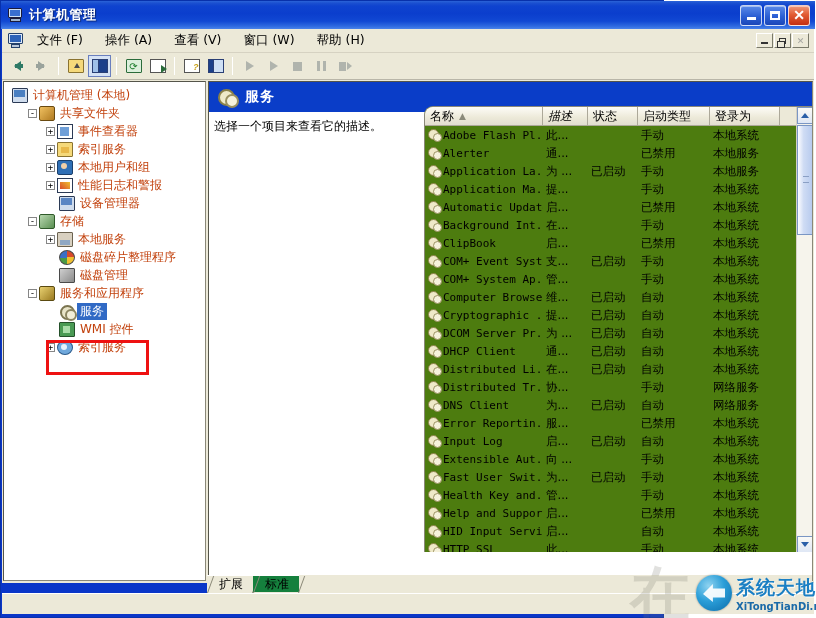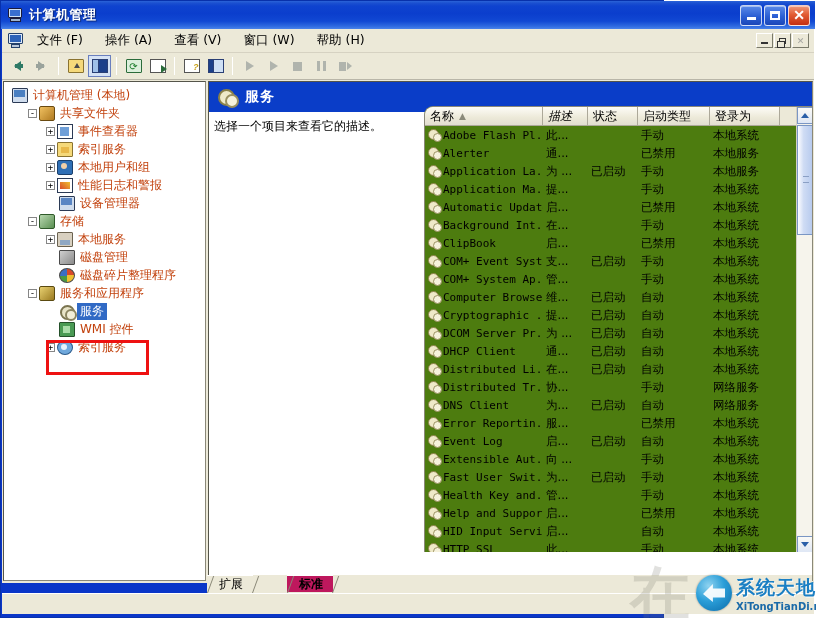--- a/index.html
+++ b/index.html
@@ -310,21 +310,21 @@
     border-top:1px solid #fff;
   }
   .tabx::before {
     content:""; position:absolute; left:0; top:0; width:10px; height:17px;
     border-left:1px solid #8a8878; transform: skewX(-20deg); transform-origin: bottom left;
   }
   .tabx::after {
     content:""; position:absolute; right:0; top:0; width:10px; height:17px;
     border-right:1px solid #8a8878; transform: skewX(-20deg); transform-origin: bottom right;
   }
-  .tabx.active { background:#be185d; font-weight:bold;margin-left:34px; }
+  .tabx.active { background:#15803d; font-weight:normal; }
 
   
   #status-bar {
     position: absolute; left:1px; top:592px; width:812px; height:21px;
     background:#ece9d8; border-top:1px solid #fff;
     display:flex; align-items:center; padding-left:4px;
     font-size:11px; color:#000;
   }
   #status-grip { margin-left:auto; width:14px; height:14px; margin-right:3px; }
 
@@ -502,27 +502,27 @@
             <span class="ticon i-storage"></span>
             <span class="tlabel">存储</span>
           </div>
           <div class="tnode" style="padding-left: 42px; margin-top: 0px;">
             <span class="expander">+</span>
             <span class="ticon i-removable"></span>
             <span class="tlabel">本地服务</span>
           </div>
           <div class="tnode" style="padding-left: 42px; margin-top: 0px;">
             <span class="tspacer" style="width: 11px;"></span>
+            <span class="ticon i-defrag"></span>
+            <span class="tlabel">磁盘碎片整理程序</span>
+          </div>
+          <div class="tnode" style="padding-left: 42px; margin-top: 0px;">
+            <span class="tspacer" style="width: 11px;"></span>
             <span class="ticon i-diskmgmt"></span>
             <span class="tlabel">磁盘管理</span>
-          </div>
-          <div class="tnode" style="padding-left: 42px; margin-top: 0px;">
-            <span class="tspacer" style="width: 11px;"></span>
-            <span class="ticon i-defrag"></span>
-            <span class="tlabel">磁盘碎片整理程序</span>
           </div>
           <div class="tnode" style="padding-left: 24px; margin-top: 0px;">
             <span class="expander">-</span>
             <span class="ticon i-svcapps"></span>
             <span class="tlabel">服务和应用程序</span>
           </div>
           <div class="tnode selected" style="padding-left: 42px; margin-top: 0px;">
             <span class="tspacer" style="width: 11px;"></span>
             <span class="ticon i-gear"></span>
             <span class="tlabel">服务</span>
@@ -738,21 +738,21 @@
                 <span>Error Reportin...</span>
               </div>
               <div class="cell cell-cn" style="width: 45px;">服...</div>
               <div class="cell cell-cn" style="width: 50px;"></div>
               <div class="cell cell-cn" style="width: 72px;">已禁用</div>
               <div class="cell cell-cn" style="width: 70px;">本地系统</div>
             </div>
             <div class="srow">
               <div class="c-name" style="width: 118px;">
                 <span class="gear-sm"></span>
-                <span>Event Log</span>
+                <span>Input Log</span>
               </div>
               <div class="cell cell-cn" style="width: 45px;">启...</div>
               <div class="cell cell-cn" style="width: 50px;">已启动</div>
               <div class="cell cell-cn" style="width: 72px;">自动</div>
               <div class="cell cell-cn" style="width: 70px;">本地系统</div>
             </div>
             <div class="srow">
               <div class="c-name" style="width: 118px;">
                 <span class="gear-sm"></span>
                 <span>Extensible Aut...</span>

